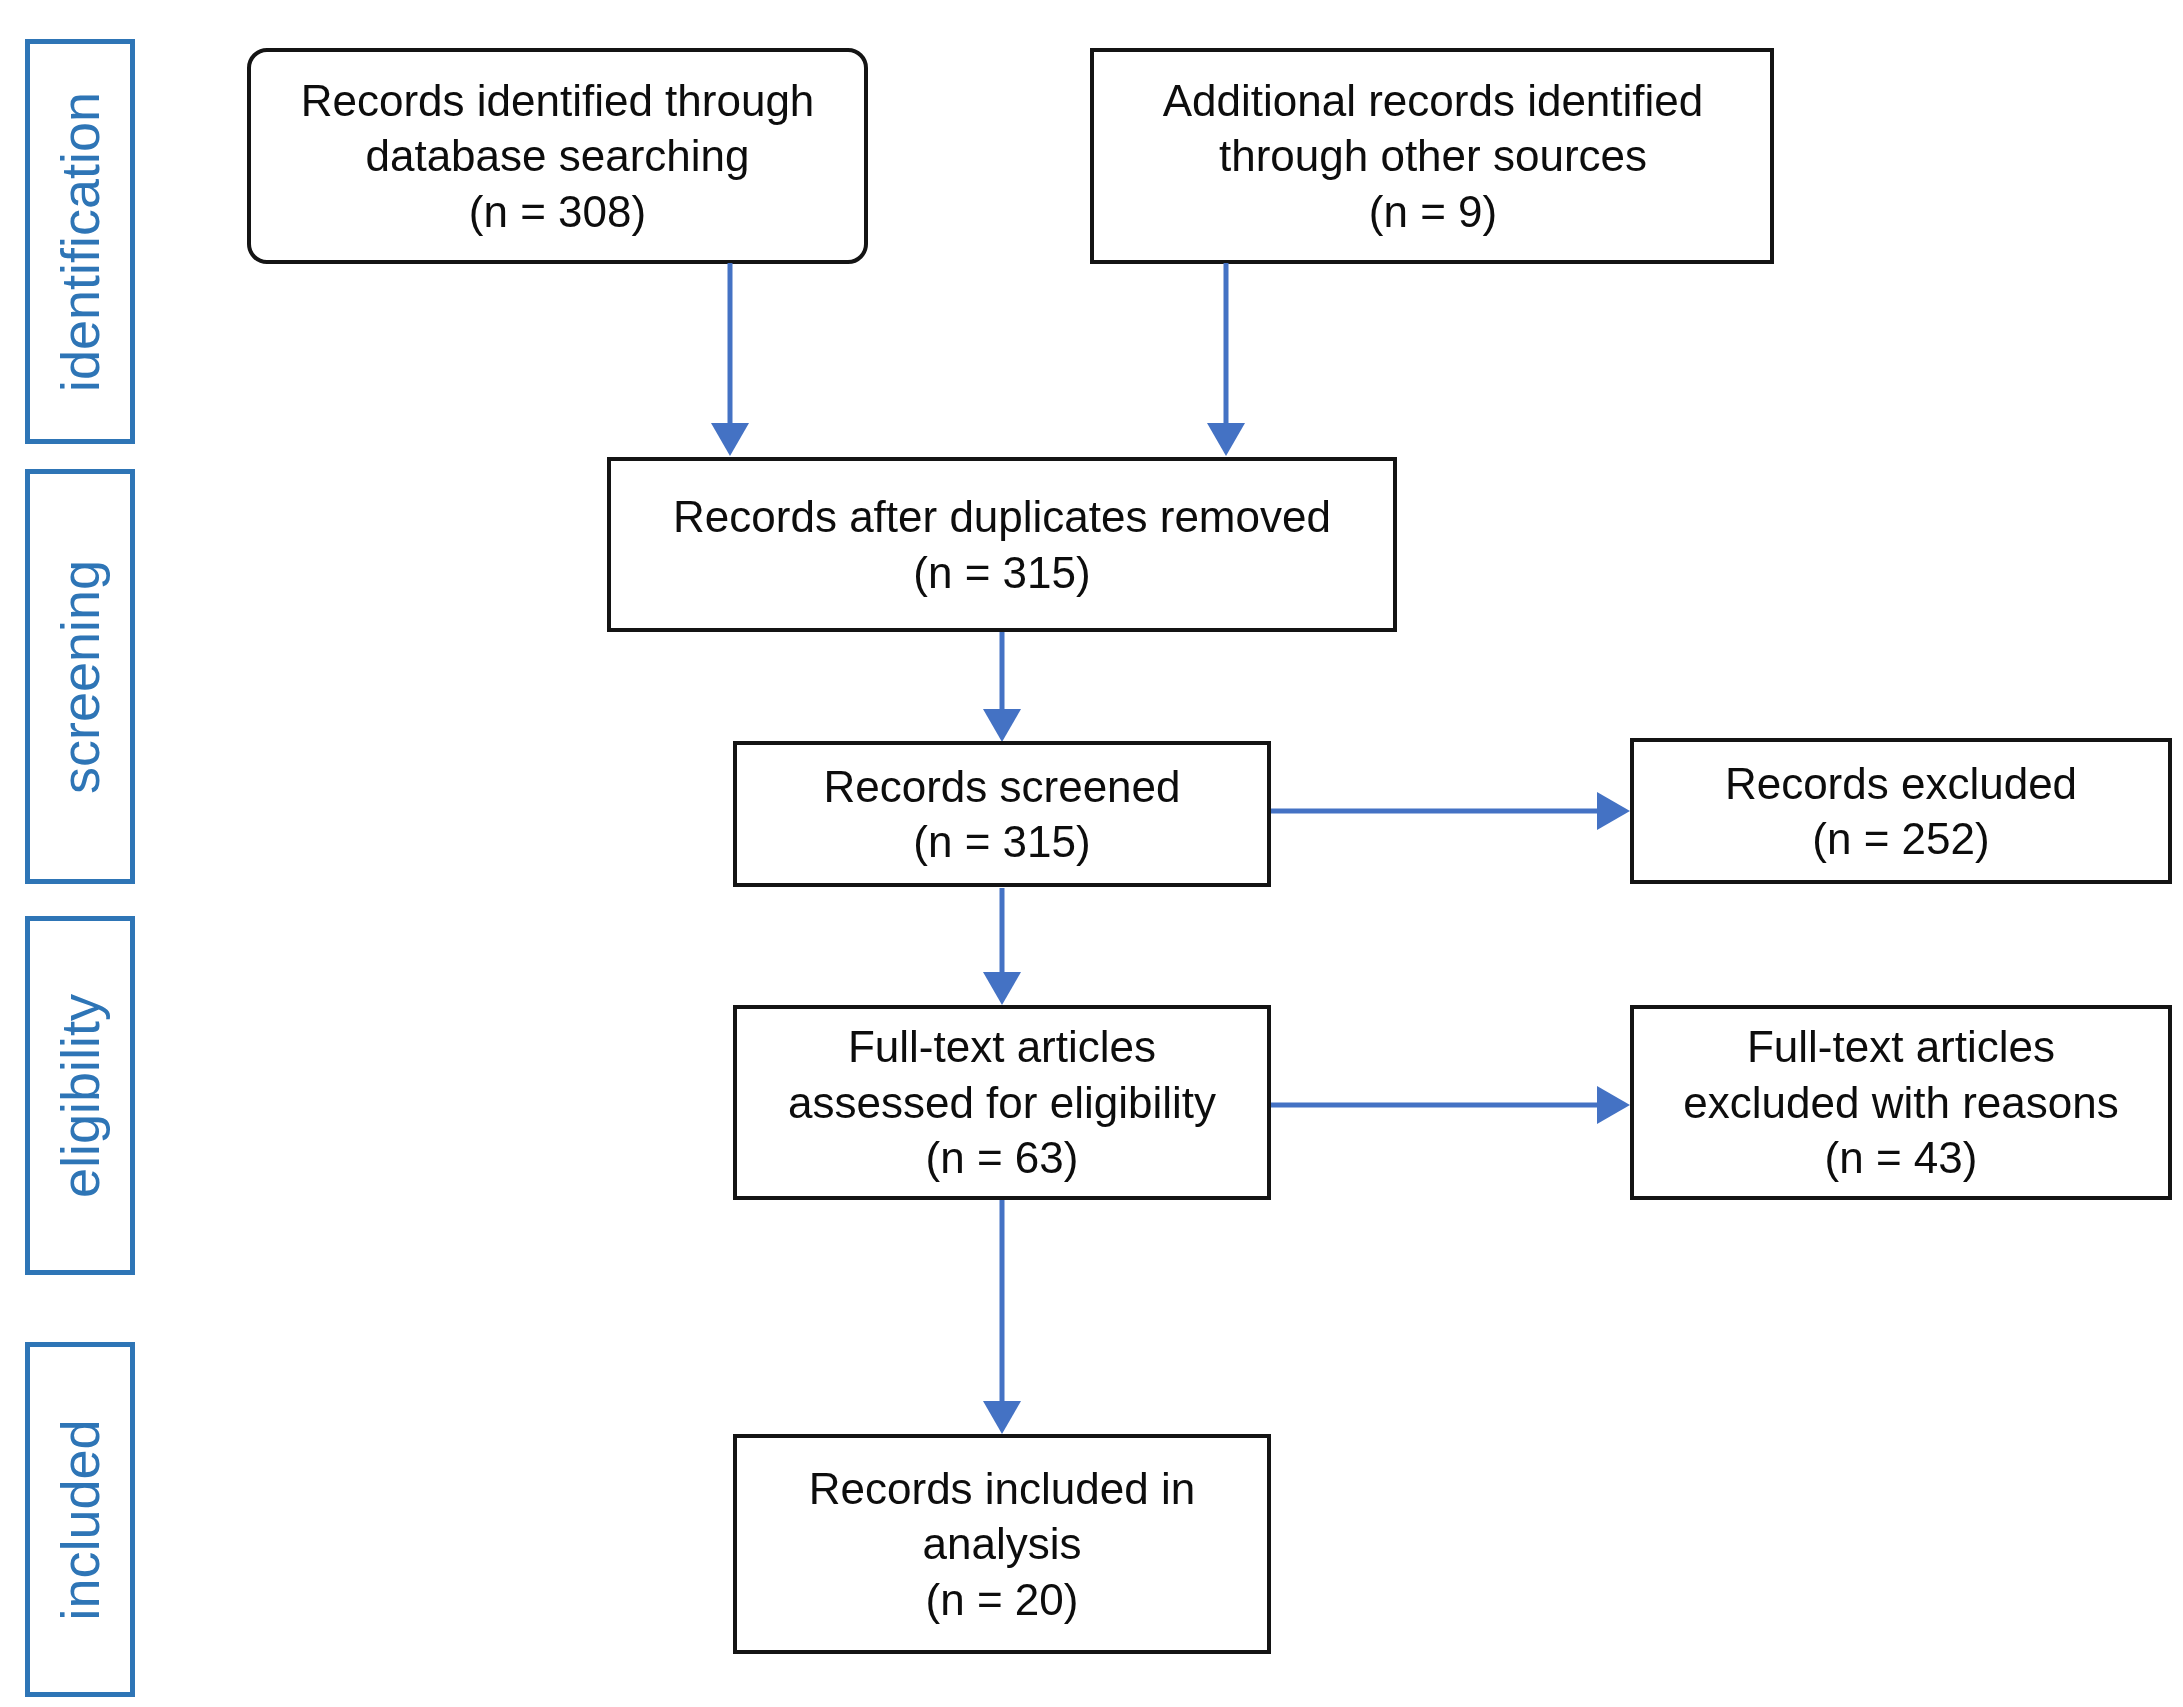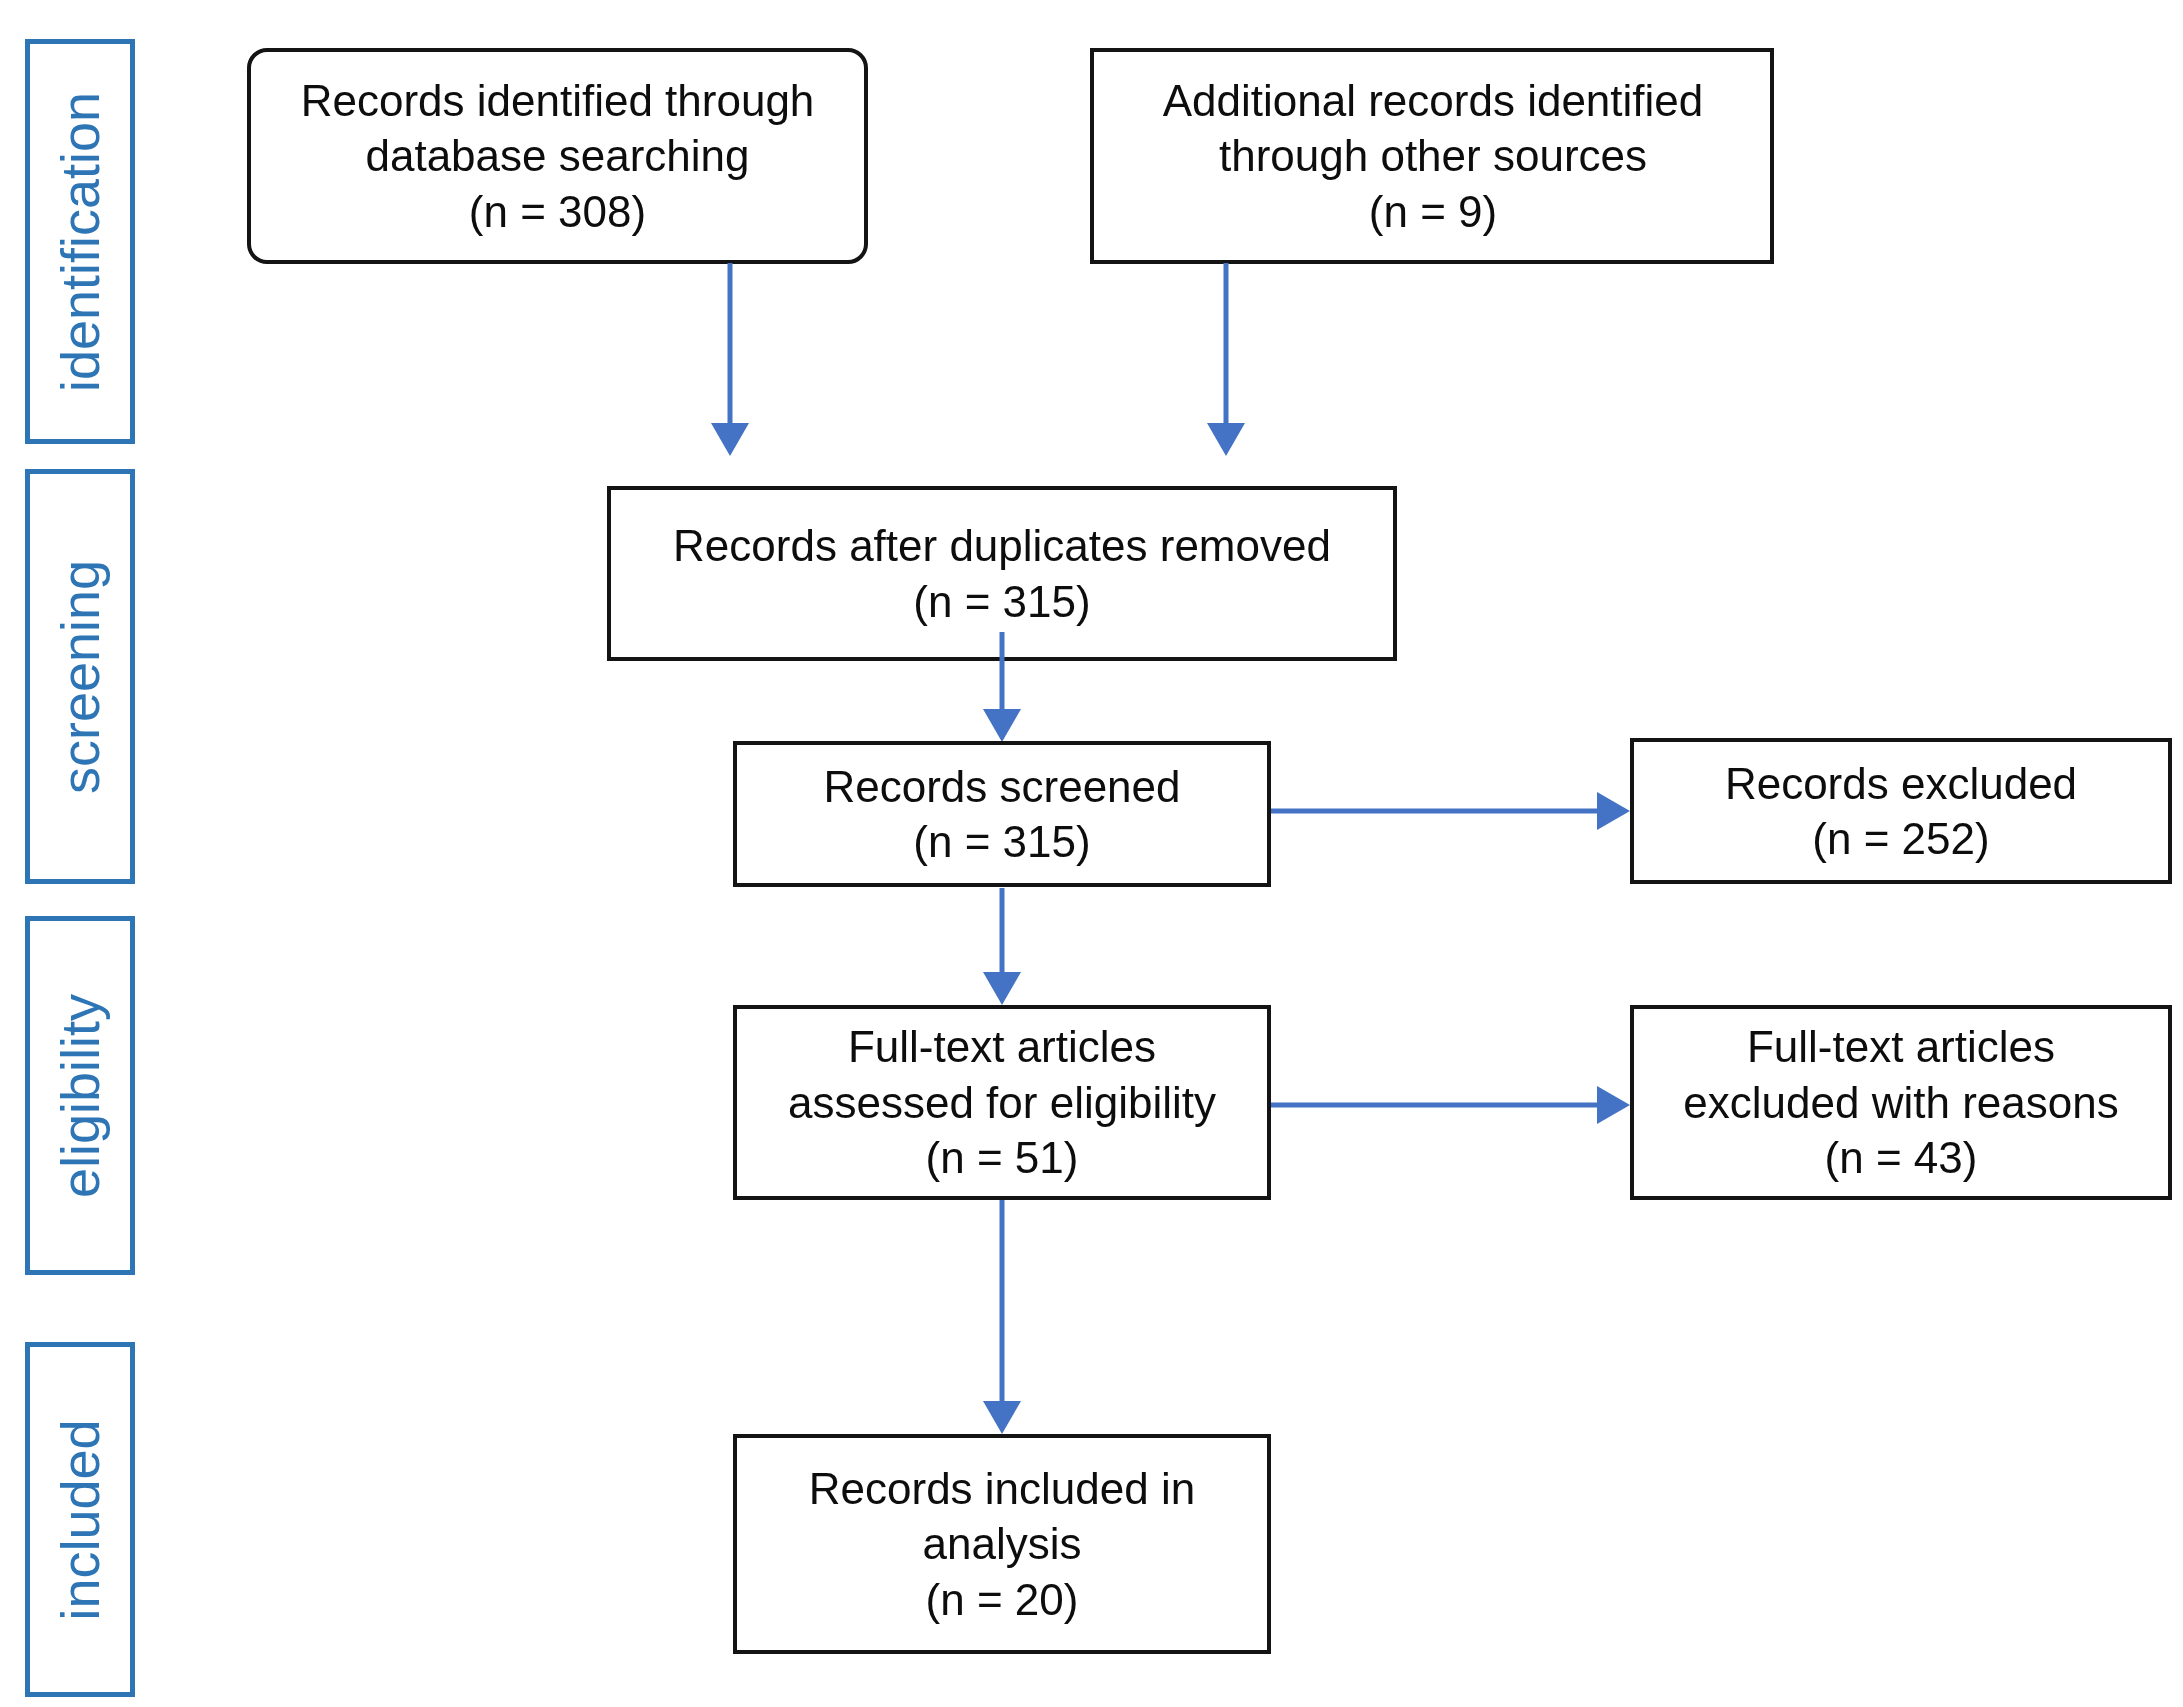--- a/index.html
+++ b/index.html
@@ -143,21 +143,21 @@
   <div class="arrow-v" style="left:711px; top:263px; width:38px; height:193px;">
     <span class="shaft" style="height:163px;"></span>
     <span class="head"></span>
   </div>
 
   <div class="arrow-v" style="left:1207px; top:263px; width:38px; height:193px;">
     <span class="shaft" style="height:163px;"></span>
     <span class="head"></span>
   </div>
 
-  <div class="flow-box" style="left:607px; top:457px; width:790px; height:175px;margin-top:29px;">
+  <div class="flow-box" style="left:607px; top:457px; width:790px; height:175px;">
     <span class="lines">
       <span class="line">Records after duplicates removed</span>
       <span class="line">(n = 315)</span>
     </span>
   </div>
 
   <div class="arrow-v" style="left:983px; top:632px; width:38px; height:110px;">
     <span class="shaft" style="height:80px;"></span>
     <span class="head"></span>
   </div>
@@ -183,21 +183,21 @@
 
   <div class="arrow-v" style="left:983px; top:888px; width:38px; height:117px;">
     <span class="shaft" style="height:87px;"></span>
     <span class="head"></span>
   </div>
 
   <div class="flow-box" style="left:733px; top:1005px; width:538px; height:195px;">
     <span class="lines">
       <span class="line">Full-text articles</span>
       <span class="line">assessed for eligibility</span>
-      <span class="line">(n = 51)</span>
+      <span class="line">(n = 63)</span>
     </span>
   </div>
 
   <div class="flow-box" style="left:1630px; top:1005px; width:542px; height:195px;">
     <span class="lines">
       <span class="line">Full-text articles</span>
       <span class="line">excluded with reasons</span>
       <span class="line">(n = 43)</span>
     </span>
   </div>

